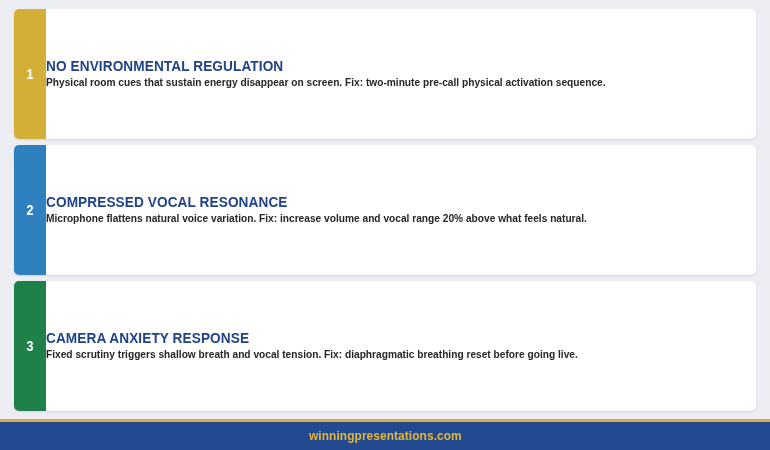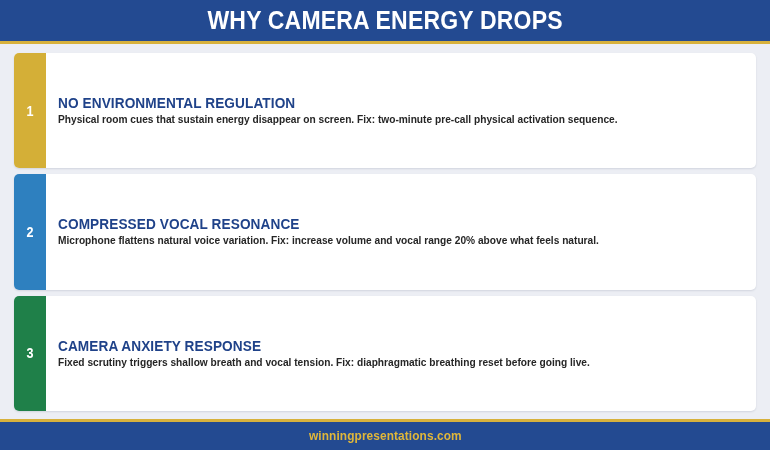--- a/index.html
+++ b/index.html
@@ -85,21 +85,21 @@
     font-weight: bold;
     line-height: 1;
     transform: scaleX(0.9);
   }
 
   .card-body {
     flex: 1 1 auto;
     display: flex;
     flex-direction: column;
     justify-content: center;
-    padding: 0 16px 0 12px;
+    padding: 0 16px 0 0;
     min-width: 0;
   }
 
   .card-heading {
     color: #1f4289;
     font-size: 14.5px;
     font-weight: bold;
     text-transform: uppercase;
     letter-spacing: 0.1px;
     transform: scaleX(0.94);
@@ -138,23 +138,20 @@
     letter-spacing: 0.1px;
     transform: scaleX(0.95);
     font-family: "Liberation Sans", sans-serif;
   }
 </style>
 </head>
 <body>
 
 <div class="slide" style="background: rgb(236, 238, 244);">
 
-  <div class="header" style="background: rgb(35, 74, 145); border-bottom-color: rgb(215, 177, 60);">
-    <div class="header-title" style="color: rgb(255, 255, 255);">WHY CAMERA ENERGY DROPS</div>
-  </div>
 
   <div class="content">
 
     <div class="card" style="background: rgb(255, 255, 255);">
       <div class="tab" id="tab-0" style="background: rgb(212, 175, 55);">
         <span class="tab-number">1</span>
       </div>
       <div class="card-body">
         <div class="card-heading" style="color: rgb(31, 66, 137);">NO ENVIRONMENTAL REGULATION</div>
         <div class="card-text">Physical room cues that sustain energy disappear on screen. Fix: two-minute pre-call physical activation sequence.</div>

